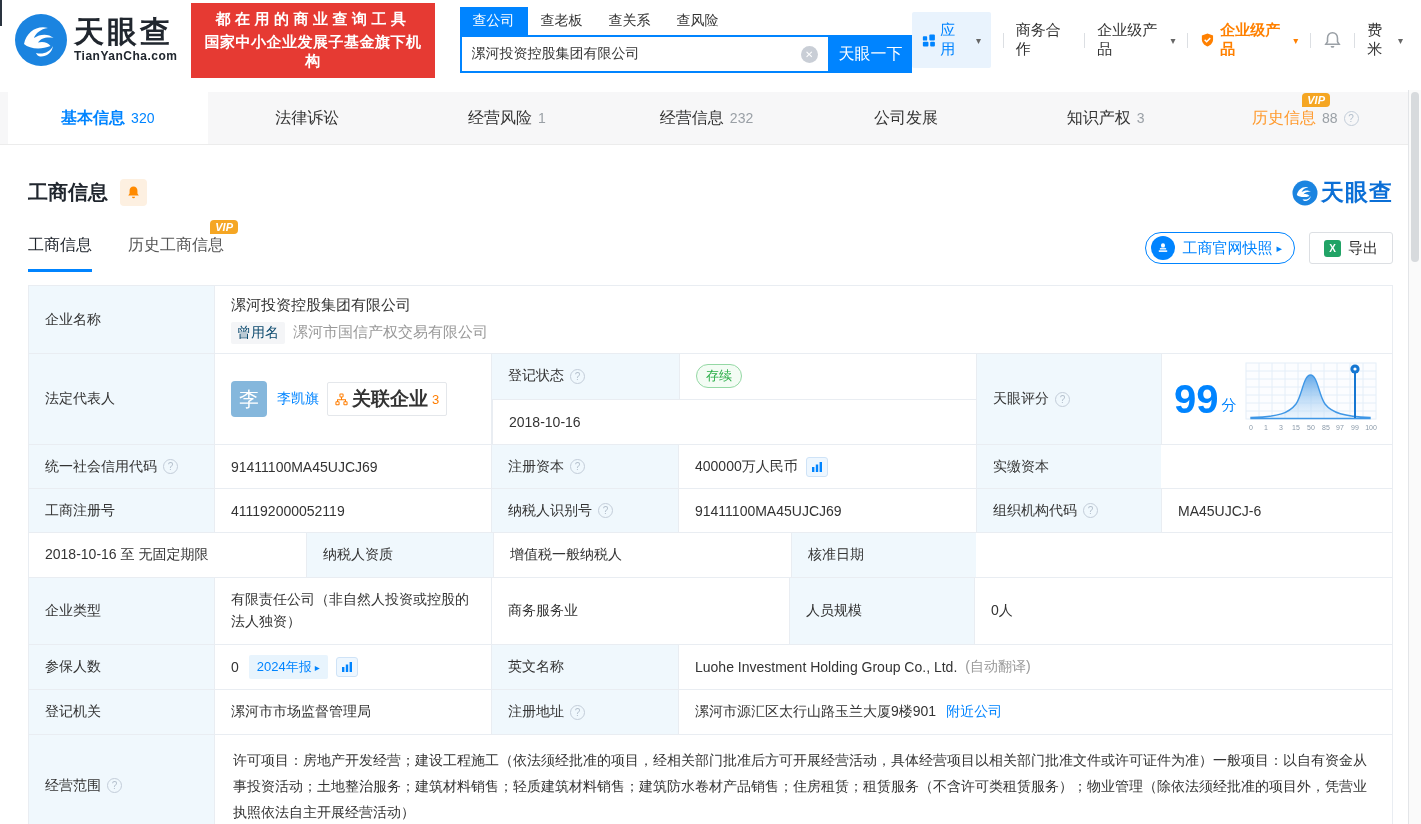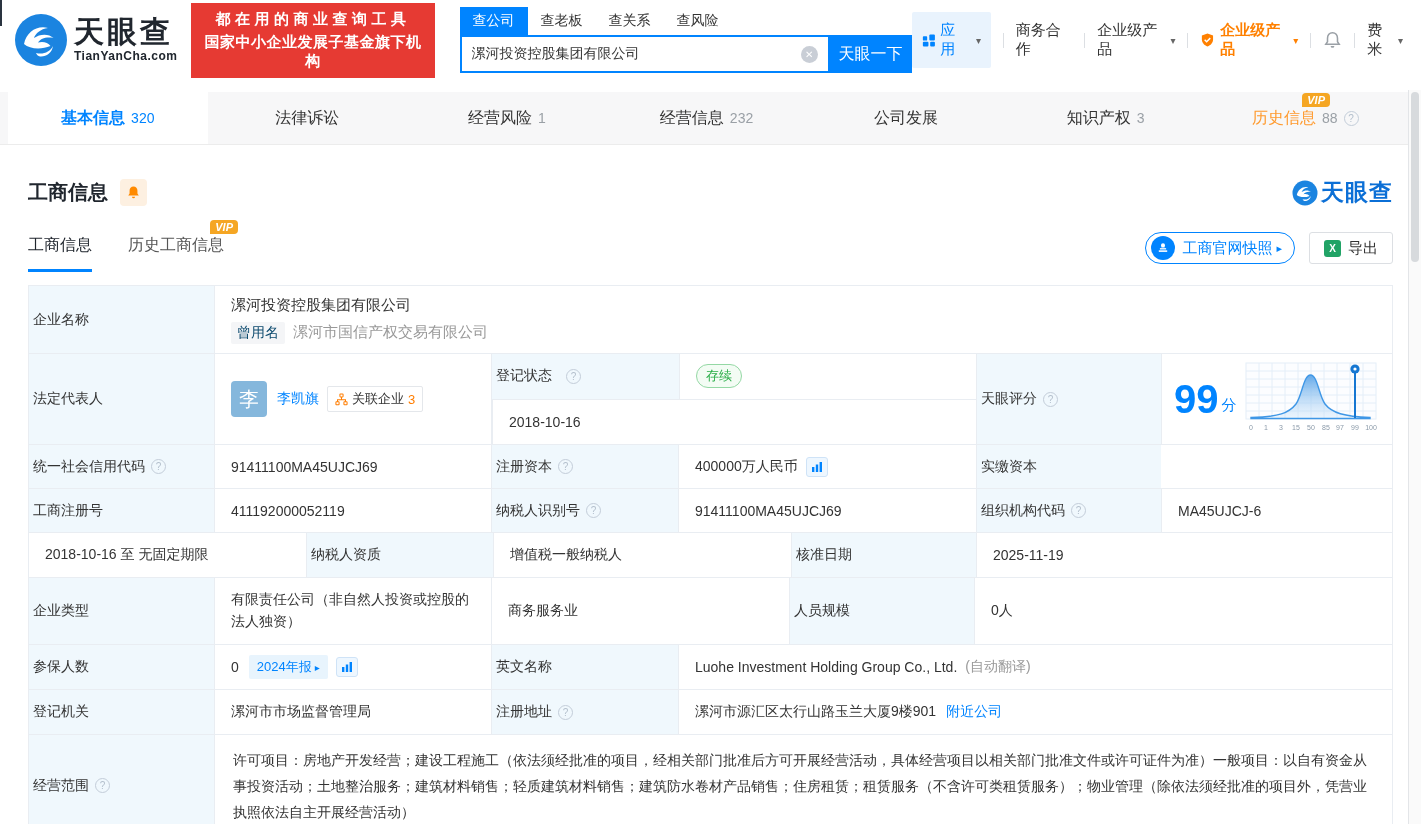--- a/index.html
+++ b/index.html
@@ -87,46 +87,46 @@
                 margin-left:14px; cursor:pointer; }
   .excel-ico { width:17px; height:17px; background:#21a366; border-radius:3px; color:#fff;
                font-size:10px; font-weight:bold; display:flex; align-items:center; justify-content:center;
                margin-right:7px; }
 
   
   .info-table { margin-top:13px; width:1365px; border:1px solid #e9edf2; font-size:14px; }
   .t-row { display:flex; }
   .t-row + .t-row { border-top:1px solid #e9edf2; }
   .t-row > div + div { border-left:1px solid #e9edf2; }
-  .lab { background:#f0f8fd; display:flex; align-items:center; padding-left:4px; color:#333; flex:0 0 auto; }
+  .lab { background:#f0f8fd; display:flex; align-items:center; padding-left:16px; color:#333; flex:0 0 auto; }
   .val { display:flex; align-items:center; padding:0 16px; color:#333; flex:0 0 auto; }
   .cl1 { width:185px; } .cv1 { width:277px; }
   .cl2 { width:187px; } .cv2 { width:298px; }
   .cl3 { width:185px; } .cv3 { width:233px; }
   .span5 { width:1178px; } .span3 { width:714px; }
   .h67 { height:67px; } .h91 { height:91px; } .h44 { height:44px; } .h45 { height:45px; } .h102 { height:102px; }
 
   .name-wrap { display:flex; flex-direction:column; justify-content:center; }
   .name-main { font-size:15px; color:#333; }
   .former-line { margin-top:7px; display:flex; align-items:center; }
   .former-badge { background:#f4f5f7; color:#0c4a6e; font-size:14px; padding:2px 6px; border-radius:2px; }
   .former-name { color:#999; font-size:15px; margin-left:8px; }
 
   .avatar { width:36px; height:36px; border-radius:4px; background:#85b7dc; color:#fff;
             font-size:20px; display:flex; align-items:center; justify-content:center; flex:0 0 auto; }
   .legal-name { color:#0084ff; margin-left:10px; cursor:pointer; }
   .related-badge { margin-left:8px; border:1px solid #e4e7eb; border-radius:2px; padding:3px 7px;
                    display:flex; align-items:center; cursor:pointer; background:#fff; }
-  .related-badge .rl { font-size:13px; color:#333; margin-left:4px; }
+  .related-badge .rl { font-size:19px; color:#333; margin-left:4px;font-weight:bold; }
   .related-badge .rc { font-size:13px; color:#ff7d00; margin-left:4px; }
 
   .midstack { width:485px; flex:0 0 auto; display:flex; flex-direction:column; }
   .mrow { display:flex; flex:1; }
   .mrow + .mrow { border-top:1px solid #e9edf2; }
-  .mrow .lab { width:187px;gap:8px; }
+  .mrow .lab { width:187px; }
   .mrow .val { width:298px; border-left:1px solid #e9edf2; }
 
   .status-badge { border:1px solid #94d8a4; background:#f3fcf4; color:#2bae49;
                   font-size:13px; padding:2px 9px; border-radius:12px; }
 
   .score-val { padding:0 6px 0 12px; display:flex; align-items:center; }
   .score-num { font-size:40px; font-weight:bold; color:#0084ff; line-height:1; }
   .score-unit { font-size:15px; color:#0084ff; margin:12px 4px 0 3px; }
   .score-chart { margin-left:2px; }
 
@@ -469,23 +469,20 @@
         </div>
         <div class="lab cl2">
           <span>纳税人资质</span>
         </div>
         <div class="val cv2">
           <span>增值税一般纳税人</span>
         </div>
         <div class="lab cl3">
           <span>核准日期</span>
         </div>
-        <div class="val cv3">
-          <span>2025-11-19</span>
-        </div>
       </div>
 
       <div class="t-row h67">
         <div class="lab cl1">
           <span>企业类型</span>
         </div>
         <div class="val cv1 wrap2">
           <span>有限责任公司（非自然人投资或控股的法人独资）</span>
         </div>
         <div class="val cv2">

